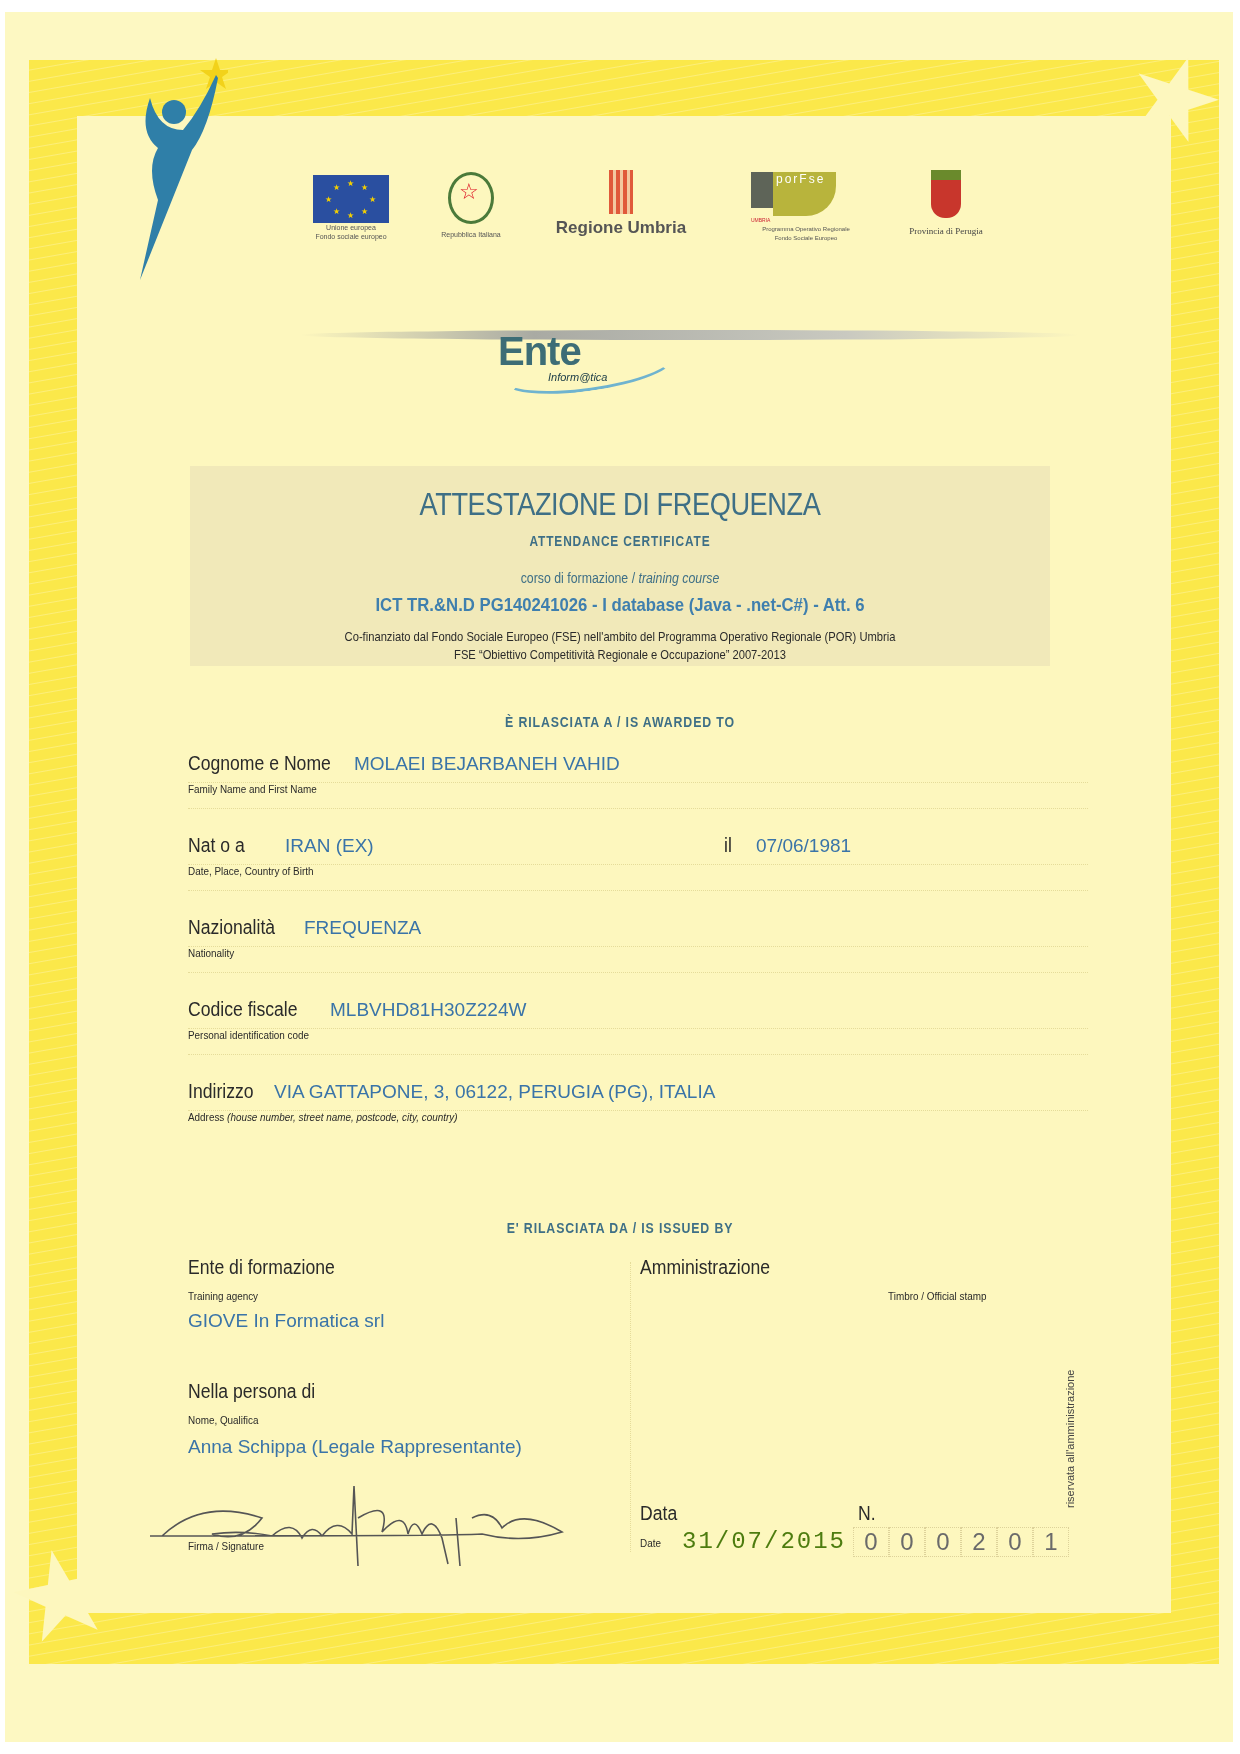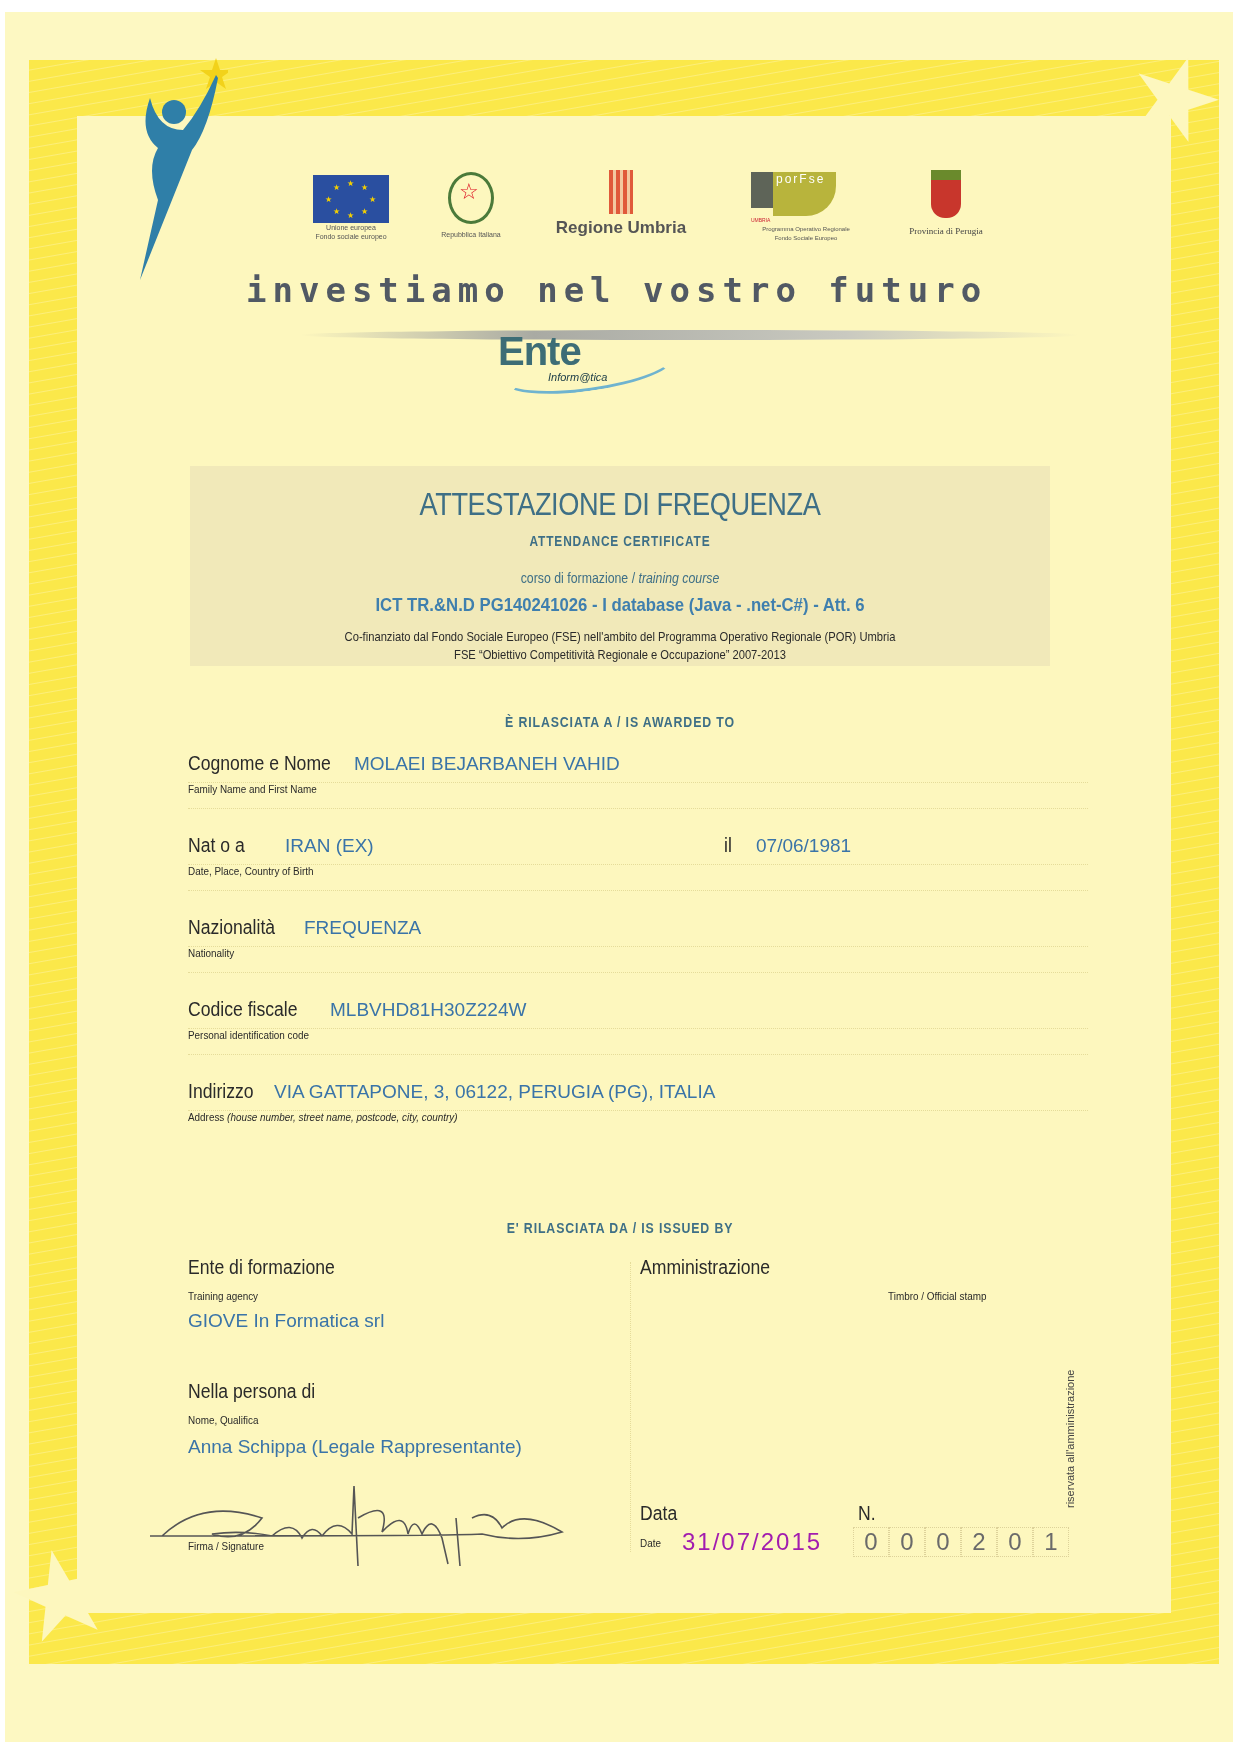--- a/index.html
+++ b/index.html
@@ -64,21 +64,21 @@
   .dots { position: absolute; left: 0; width: 900px; border-top: 1px dotted #e5dc9a; }
 
   
   .issuer-lbl { position: absolute; font-size: 20px; color: #2a2a2a; transform: scaleX(0.88); transform-origin: left; }
   .issuer-sub { position: absolute; font-size: 11px; color: #2a2a2a; transform: scaleX(0.9); transform-origin: left; }
   .issuer-val { position: absolute; font-size: 19px; color: #3a74a8; }
   .vsep { position: absolute; left: 515px; top: 1235px; height: 290px; border-left: 1px dotted #e5dc9a; }
   .vert-note { position: absolute; left: 1010px; top: 1340px; font-size: 11px; color: #444; transform: rotate(-90deg); transform-origin: left top; white-space: nowrap; top: 1510px; }
 
   .signature { position: absolute; left: 142px; top: 1478px; width: 460px; height: 90px; }
-  .handwritten { font-family: Liberation Sans, sans-serif; font-weight: 200; color: #a21caf; font-size: 24px; letter-spacing: 2px; position: absolute; }
+  .handwritten { font-family: Liberation Mono, monospace; font-weight: 200; color: #4d7c0f; font-size: 24px; letter-spacing: 2px; position: absolute; }
   .num-boxes { position: absolute; left: 853px; top: 1527px; display: flex; }
   .num-boxes span { width: 34px; height: 28px; border: 1px dotted #ddd29a; text-align: center; font-size: 24px; color: #6a6a6a; font-weight: 200; line-height: 28px; }
 </style>
 </head>
 <body>
 
 <div class="paper">
   <div class="frame">
     <span class="star star-tr">★</span>
     <span class="star star-bl">★</span>
@@ -126,21 +126,20 @@
       <div class="cap" style="font-size:5px;text-align:left;color:#c23">UMBRIA</div>
       <div class="cap" style="font-size:6px;">Programma Operativo Regionale</div>
       <div class="cap" style="font-size:6px;">Fondo Sociale Europeo</div>
     </div>
     <div class="logo" style="left:670px; top:60px; width:100px;">
       <div class="peru-shield"></div>
       <div class="provincia" style="margin-top:8px">Provincia di Perugia</div>
     </div>
   </div>
 
-  <div class="slogan">investiamo nel vostro futuro</div>
   <div class="swoosh"></div>
 </div>
 
 <div class="giove">
   <div class="giove-ring"></div>
   <div class="giove-word">Ente</div>
   <div class="giove-sub">Inform@tica</div>
 </div>
 
 <div class="band" style="left:190px; top:466px;"></div>

